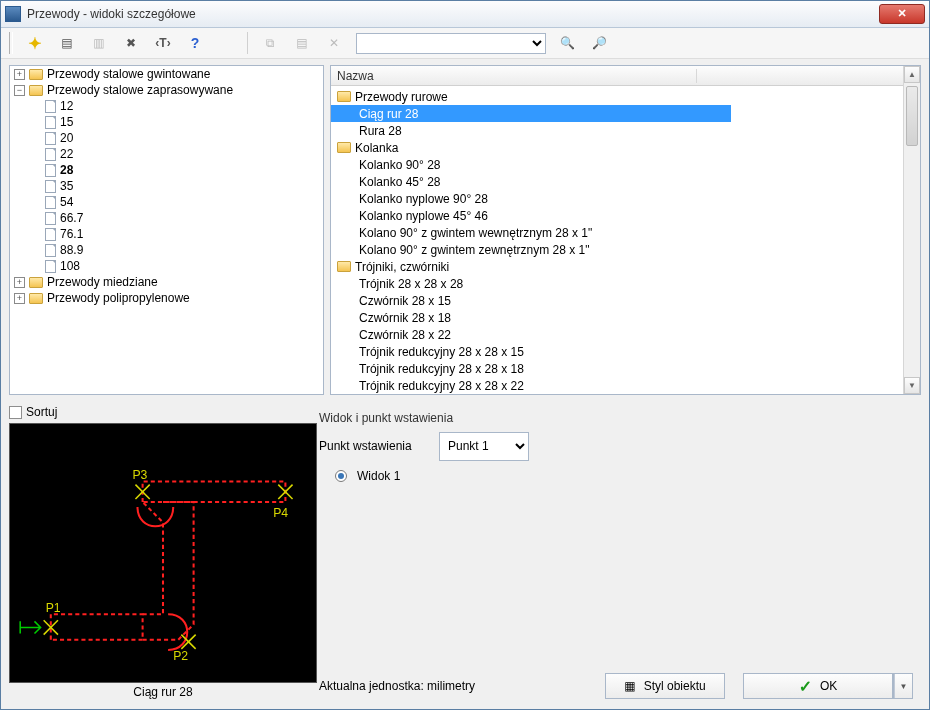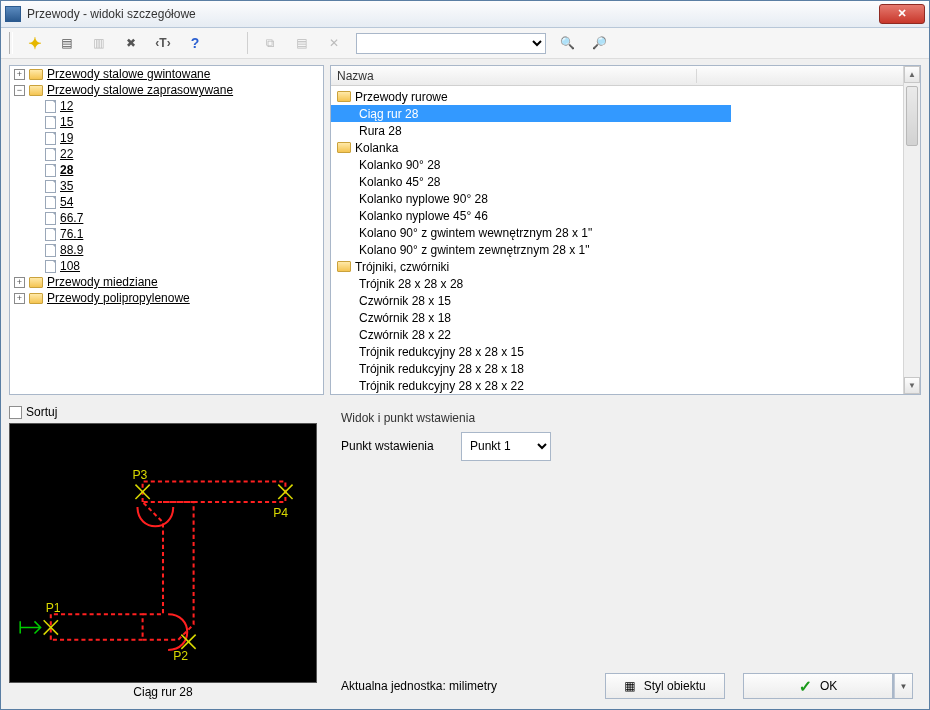--- a/index.html
+++ b/index.html
@@ -24,33 +24,33 @@
   .list-body { flex: 1; overflow: auto; position: relative; }
   .tree ul { list-style: none; margin: 0; padding: 0 0 0 16px; }
   .tree > ul { padding-left: 4px; }
   .tree li { white-space: nowrap; line-height: 16px; padding: 0; }
   .tree .row { display: flex; align-items: center; gap: 2px; height: 16px; }
   .expander { width: 11px; height: 11px; border: 1px solid #8a8a8a; background: #fff; font-size: 9px; line-height: 9px; text-align: center; color: #555; cursor: pointer; margin-right: 2px; }
   .exp-spacer { width: 13px; display: inline-block; }
   .folder-icon { width: 14px; height: 11px; background: linear-gradient(#ffe9a8,#f4c451); border: 1px solid #caa23c; border-radius: 1px; }
   .page-icon { width: 11px; height: 13px; background: #fff; border: 1px solid #9aa7b8; position: relative; }
   .page-icon::after { content:""; position:absolute; right:-1px; top:-1px; width:0; height:0; border-left:4px solid transparent; border-top:4px solid #9aa7b8; }
-  .tree .label { padding: 8px 2px; text-decoration: underline; }
+  .tree .label { padding: 8px 2px; }
   .tree .selected .label { font-weight: bold; }
   .list-body ul { list-style: none; margin: 0; padding: 2px 0; }
   .list-body li { height: 17px; display: flex; align-items: center; padding-left: 6px; gap: 4px; white-space: nowrap; }
   .list-body li.indent { padding-left: 28px; }
   .list-body li.sel { color: #fff; }
   .list-body .selbar { position: absolute; left: 0; top: 19px; height: 17px; width: 400px; background: #3399ff; z-index: 0; }
   .list-body li span.txt { position: relative; z-index: 1; }
   .list-body .folder-icon { z-index: 1; position: relative; }
   .vscroll { position: absolute; right: 0; top: 0; bottom: 0; width: 17px; background: #f0f0f0; border-left: 1px solid #d6d6d6; }
   .vscroll .btn { height: 17px; background: linear-gradient(#fdfdfd,#e6e6e6); border: 1px solid #c7c7c7; text-align: center; font-size: 8px; color: #666; line-height: 15px; }
   .vscroll .thumb { position: absolute; left: 2px; right: 2px; top: 20px; height: 60px; background: linear-gradient(#eaeaea,#d2d2d2); border: 1px solid #b8b8b8; border-radius: 2px; }
-  .bottom { flex: 1; display: flex; gap: 24px; padding-top: 4px; }
+  .bottom { flex: 1; display: flex; gap: 2px; padding-top: 4px; }
   .preview-col { width: 308px; display: flex; flex-direction: column; }
   .sort-row { display: flex; align-items: center; gap: 4px; height: 18px; }
   .checkbox { width: 13px; height: 13px; border: 1px solid #8e8e8e; background: #fff; display: inline-flex; align-items: center; justify-content: center; }
   .preview { flex: 1; background: #000; border: 1px solid #555; margin-top: 2px; position: relative; }
   .caption { text-align: center; margin-top: 2px; }
   .props { flex: 1; display: flex; flex-direction: column; margin-top: 8px; }
   .group-label { color: #333; margin-bottom: 8px; }
   .form-row { display: flex; align-items: center; height: 26px; gap: 10px; }
   .form-row .lbl { width: 110px; }
   select, input[type="text"] { border: 1px solid #a9b7c9; background: #fff; height: 29px; padding: 0 4px; }
@@ -123,21 +123,21 @@
                     <div class="row">
                       <span class="exp-spacer"></span>
                       <span class="page-icon"></span>
                       <span class="label">15</span>
                     </div>
                   </li>
                 <li>
                     <div class="row">
                       <span class="exp-spacer"></span>
                       <span class="page-icon"></span>
-                      <span class="label">19</span>
+                      <span class="label">20</span>
                     </div>
                   </li>
                 <li>
                     <div class="row">
                       <span class="exp-spacer"></span>
                       <span class="page-icon"></span>
                       <span class="label">22</span>
                     </div>
                   </li>
                 <li class="selected">
@@ -327,20 +327,25 @@
         <div class="props-inner" style="flex:1; position:relative;">
           <div class="group-label">Widok i punkt wstawienia</div>
 
           <div class="form-row">
             <span class="lbl">Punkt wstawienia</span>
             <select style="width:90px;">
               <option>Punkt 1</option>
             </select>
           </div>
 
+          <div class="form-row" style="margin-top:4px;">
+            <span style="width:6px;"></span>
+            <span class="radio checked"></span>
+            <span>Widok 1</span>
+          </div>
 
           <div class="footer-row" style="position:absolute; left:0; right:8px; bottom:0;">
             <span>Aktualna jednostka: milimetry</span>
             <div style="display:flex; gap:18px; align-items:center;">
               <div class="btn-std" style="width:120px;">
                 <span>▦</span>
                 <span>Styl obiektu</span>
               </div>
               <div style="display:flex;">
                 <div class="btn-std ok-btn">

